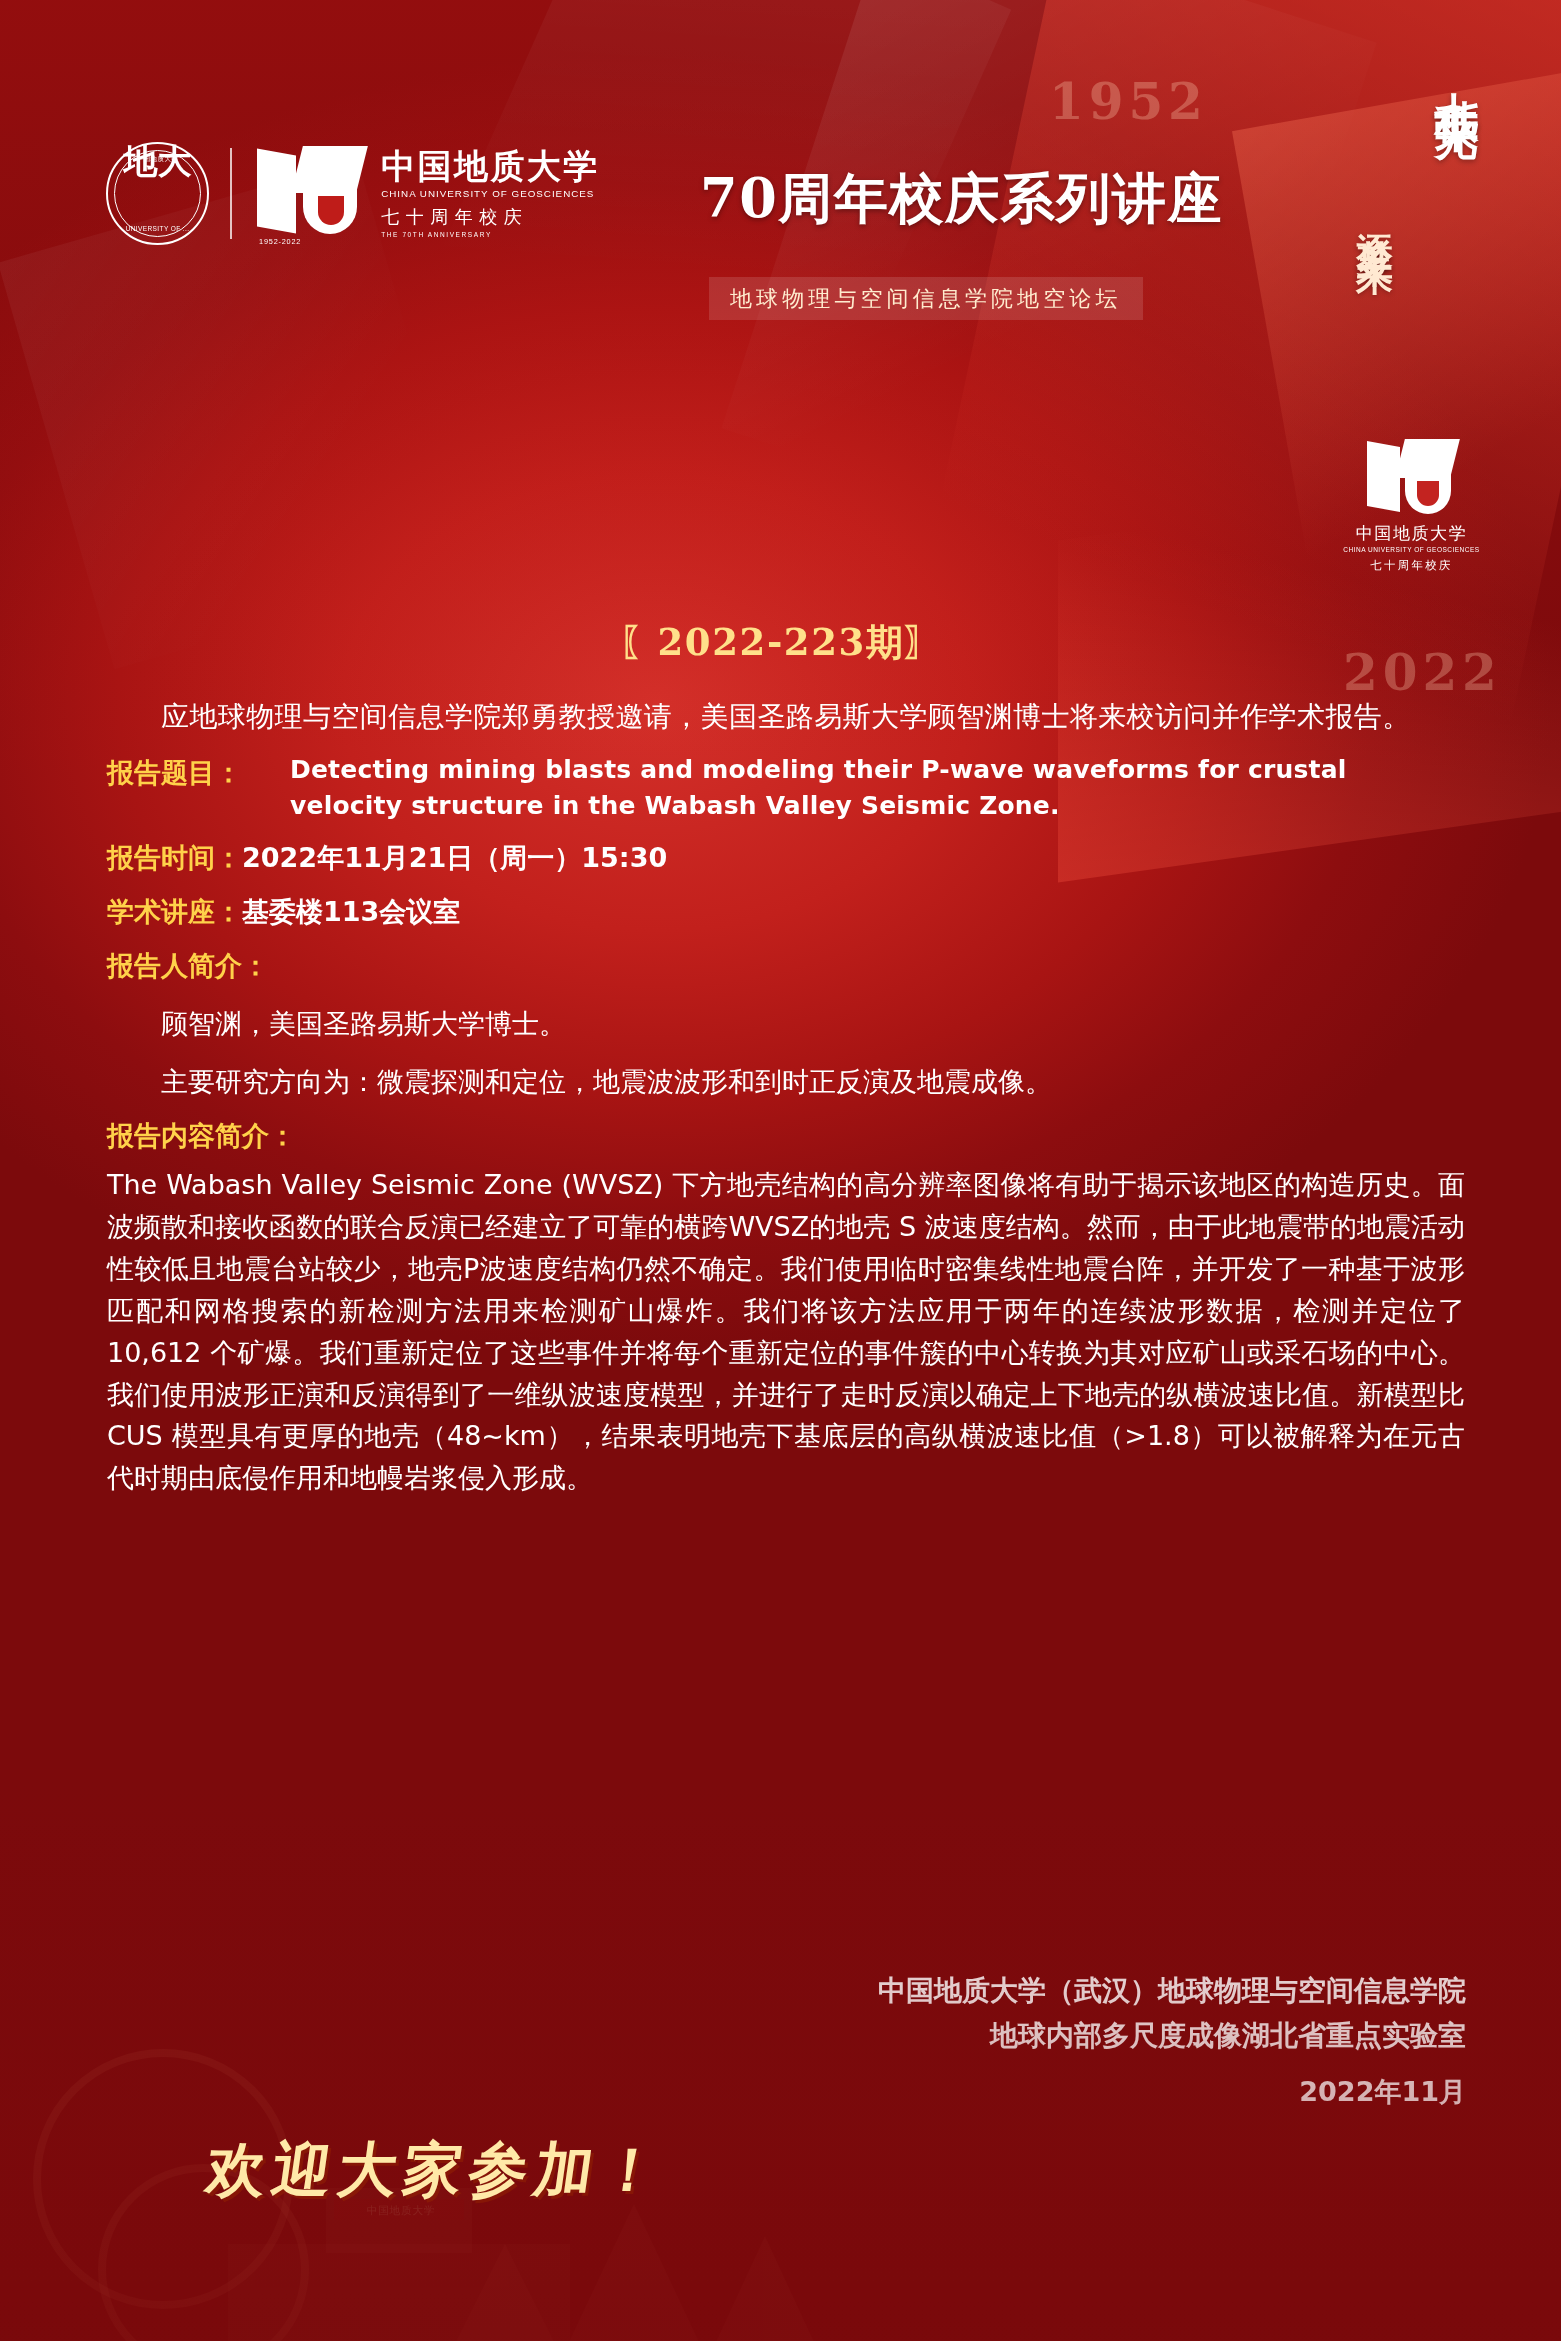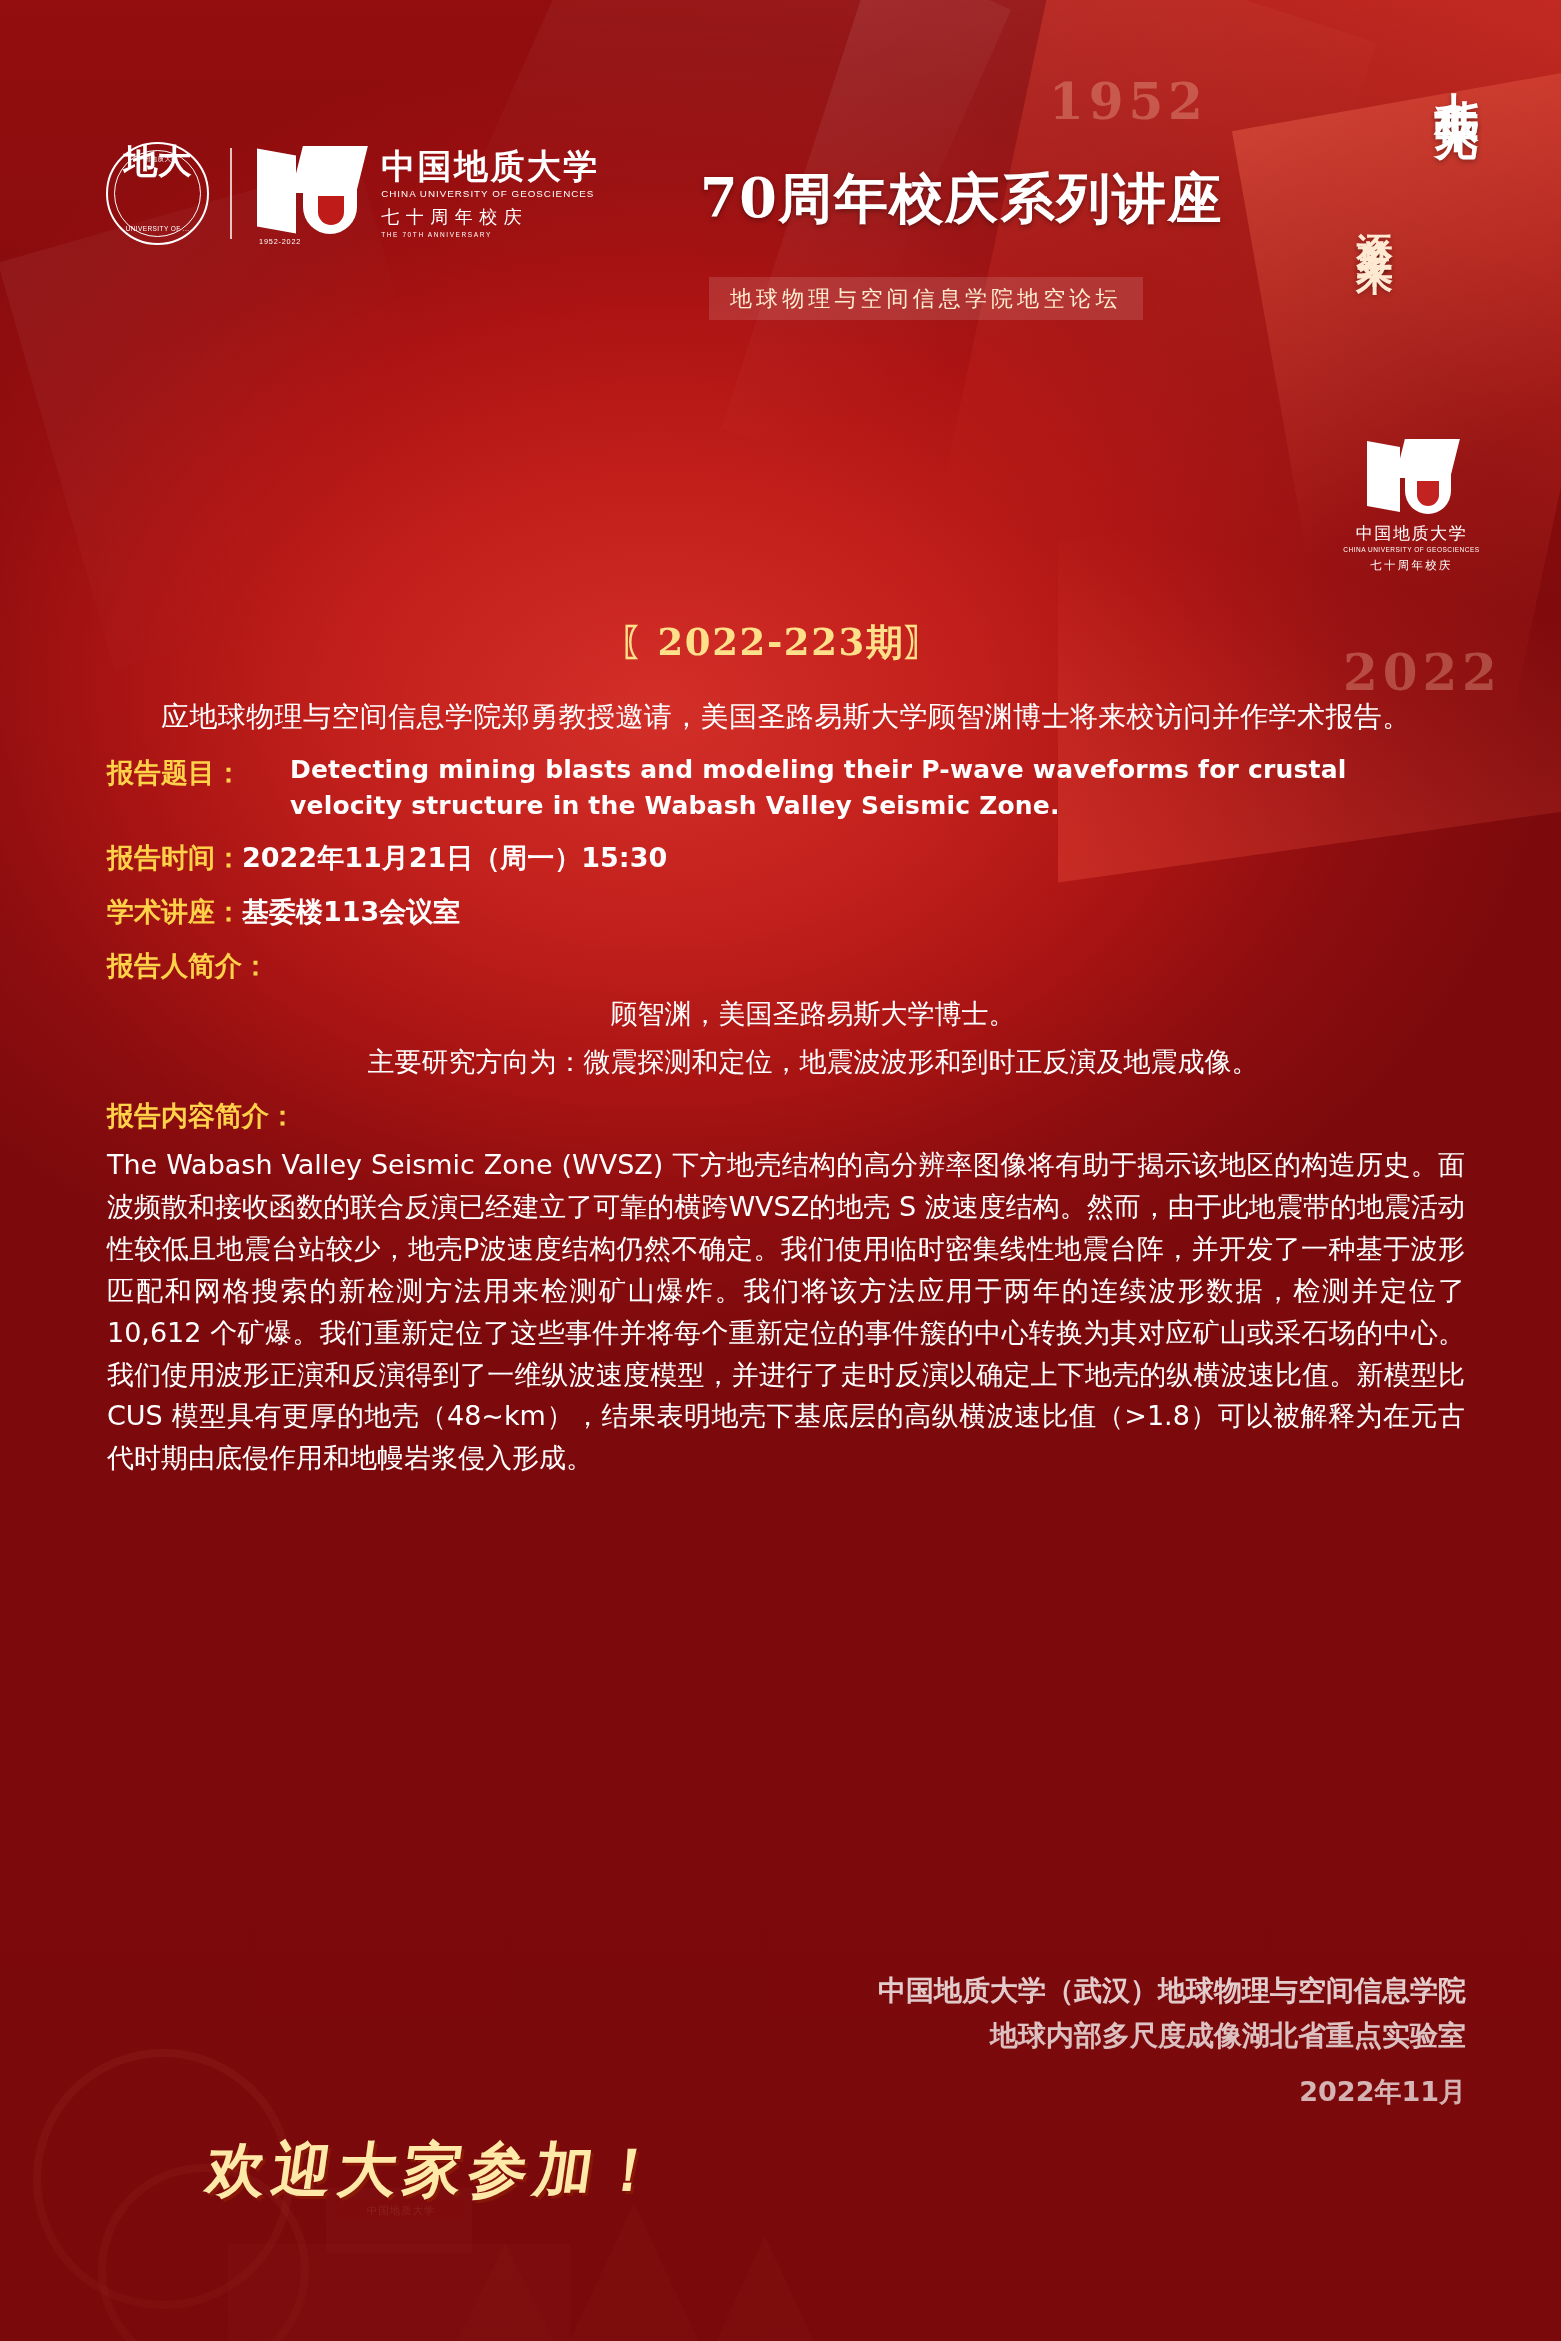--- a/index.html
+++ b/index.html
@@ -208,21 +208,21 @@
   .row { display: flex; margin-top: 13px; }
   .lbl {
     color: #ffd24a; font-weight: bold; white-space: nowrap; flex: none;
     font-size: 27px;
   }
   .val { color: #fff; font-weight: bold; font-size: 27px; }
   .val-en {
     font-family: "DejaVu Sans", sans-serif; font-size: 25px; line-height: 1.45; letter-spacing: 0.2px; margin-left: 48px;
   }
   .label-line { color: #ffd24a; font-weight: bold; margin-top: 13px; font-size: 27px; }
-  .p-ind { text-indent: 54px; margin-top: 7px; text-align: center; }
+  .p-ind { text-indent: 54px; margin-top: 17px; }
   .abstract { margin-top: 8.1px; text-align: justify; line-height: 1.55; }
   .abstract .first { text-indent: 54px; }
 
   .sign {
     position: absolute; right: 96px; top: 1969px; text-align: right;
     color: #fff; font-family: "DejaVu Sans", sans-serif; font-size: 28px; line-height: 1.6;
     font-weight: bold;
   }
   .sign .date { margin-top: 11.4px; font-size: 27px; }
 

